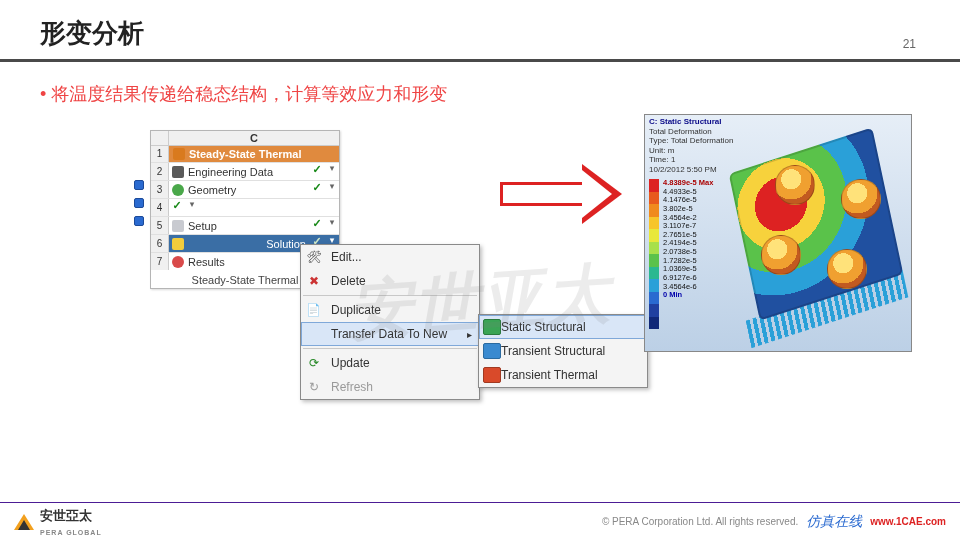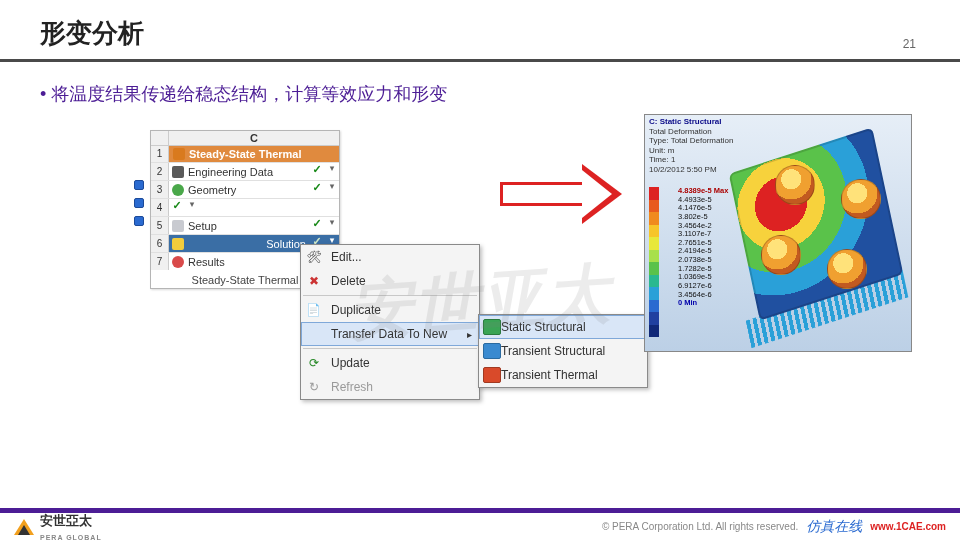--- a/index.html
+++ b/index.html
@@ -5,21 +5,21 @@
   * { box-sizing: border-box; margin: 0; padding: 0; }
   body {
     width: 960px; height: 540px;
     font-family: "Microsoft YaHei", Arial, sans-serif;
     background: #fff; color: #333; position: relative; overflow: hidden;
   }
   .header { padding: 16px 40px 8px 40px; border-bottom: 3px solid #4a4a4a; display:flex; justify-content:space-between; align-items:flex-end;}
   .title { font-size: 26px; font-weight: bold; color: #222; }
   .page-num { font-size: 12px; color: #666; padding-right: 4px; }
   .body { padding: 20px 40px 0 40px; position: relative; }
-  .bullet { font-size: 18px; color: #4c1d95; margin-bottom: 16px; }
+  .bullet { font-size: 18px; color: #ef4444; margin-bottom: 16px; }
   .bullet::before { content: "• "; }
   .stage { position: relative; width: 100%; height: 340px; }
 
   
   .panel { position: absolute; left: 110px; top: 8px; width: 190px; border: 1px solid #b5b5b5; background: #fff; font-size: 11px; box-shadow: 1px 1px 2px rgba(0,0,0,.15);}
   .colhdr { display:flex; background: #f0f0f0; border-bottom:1px solid #ccc;}
   .colhdr .rh { width:18px; border-right:1px solid #ccc; }
   .colhdr .ch { flex:1; text-align:center; font-size:11px; padding:1px 0; color:#333; font-weight:bold;}
   .sys-title { display:flex; }
   .sys-title .rh { width:18px; text-align:center; border-right:1px solid #ccc; background:#f0f0f0; font-size:10px; padding:2px 0;}
@@ -65,39 +65,39 @@
   
   .big-arrow { position:absolute; left:460px; top:42px; width:130px; height:60px;}
   .big-arrow .shaft { position:absolute; left:0; top:18px; width:86px; height:24px; border:3px solid #d22; background:#fff;}
   .big-arrow .head { position:absolute; left:82px; top:0; width:0; height:0; border-left:40px solid #d22; border-top:30px solid transparent; border-bottom:30px solid transparent;}
   .big-arrow .head2 { position:absolute; left:82px; top:6px; width:0; height:0; border-left:30px solid #fff; border-top:24px solid transparent; border-bottom:24px solid transparent;}
 
   
   .result { position:absolute; left:604px; top:-8px; width:268px; height:238px; border:1px solid #888; background:linear-gradient(#e6eef7,#bcd0e6); overflow:hidden; font-size:8px;}
   .res-hdr { position:absolute; left:4px; top:2px; color:#0a0a88; font-weight:bold; line-height:1.2;}
   .res-hdr div { color:#333; font-weight:normal;}
-  .legend { position:absolute; left:4px; top:72px; display:flex; gap:19px;}
+  .legend { position:absolute; left:4px; top:64px; display:flex; gap:4px;}
   .legend .bar { width:10px; display:flex; flex-direction:column;}
   .legend .bar span { flex:1;}
   .legend .lbls { display:flex; flex-direction:column; font-size:7.5px; line-height:1.15; color:#111;}
   .model { position:absolute; left:86px; top:24px; width:174px; height:200px; }
   .model .box { position:absolute; left:10px; top:10px; width:150px; height:150px; transform:rotate(-12deg) skewY(-6deg); border-radius:6px;
     background: radial-gradient(circle at 30% 30%, #d22 0 18%, #f7d23c 18% 30%, #5ac24a 30% 45%, #2aa0d8 45% 60%, #2050a0 60% 100%);
     box-shadow: inset 0 0 0 2px rgba(0,0,0,.15);}
   .model .cyl { position:absolute; width:40px; height:40px; border-radius:50%; background:radial-gradient(circle at 40% 35%, #ffe27a 0 30%, #f0a030 30% 60%, #c25a20 60% 100%); border:1px solid rgba(0,0,0,.2);}
   .c1{left:44px;top:26px;} .c2{left:110px;top:40px;} .c3{left:30px;top:96px;} .c4{left:96px;top:110px;}
   .fins { position:absolute; left:14px; top:156px; width:164px; height:28px; transform:rotate(-12deg) skewY(-6deg);
     background: repeating-linear-gradient(90deg, #2aa0d8 0 4px, #bcd0e6 4px 7px);}
 
   
   .wm { position:absolute; left:50%; top:56%; transform:translate(-50%,-50%) rotate(-4deg); font-size:64px; color:rgba(130,130,130,.15); font-style:italic; letter-spacing:2px; pointer-events:none; font-weight:bold;}
   .wm2 { position:absolute; left:50%; top:36%; transform:translate(-50%,-50%); font-size:26px; color:rgba(140,140,140,.25); font-style:italic; letter-spacing:6px; pointer-events:none;}
 
   
-  .footer { position:absolute; left:0; bottom:0; width:100%; height:32px; border-top:5px solid #4c1d95; display:flex; align-items:center; justify-content:space-between; padding:0 14px; font-size:11px; background:#fff;}
+  .footer { position:absolute; left:0; bottom:0; width:100%; height:38px; border-top:1px solid #4c1d95; display:flex; align-items:center; justify-content:space-between; padding:0 14px; font-size:11px; background:#fff;}
   .footer .logo { display:flex; align-items:center; gap:6px; font-weight:bold; color:#333;}
   .footer .tri { width:0; height:0; border-left:10px solid transparent; border-right:10px solid transparent; border-bottom:16px solid #f2a01e; position:relative;}
   .footer .tri::after{ content:""; position:absolute; left:-6px; top:6px; width:0;height:0; border-left:6px solid transparent;border-right:6px solid transparent;border-bottom:10px solid #333;}
   .footer .copy { color:#888; font-size:10px; display:flex; align-items:center; gap:8px;}
   .footer .brand { color:#2a6ad0; font-style:italic; font-size:14px;}
   .footer .url { color:#d22; font-weight:bold;}
 </style>
 </head>
 <body>
 

